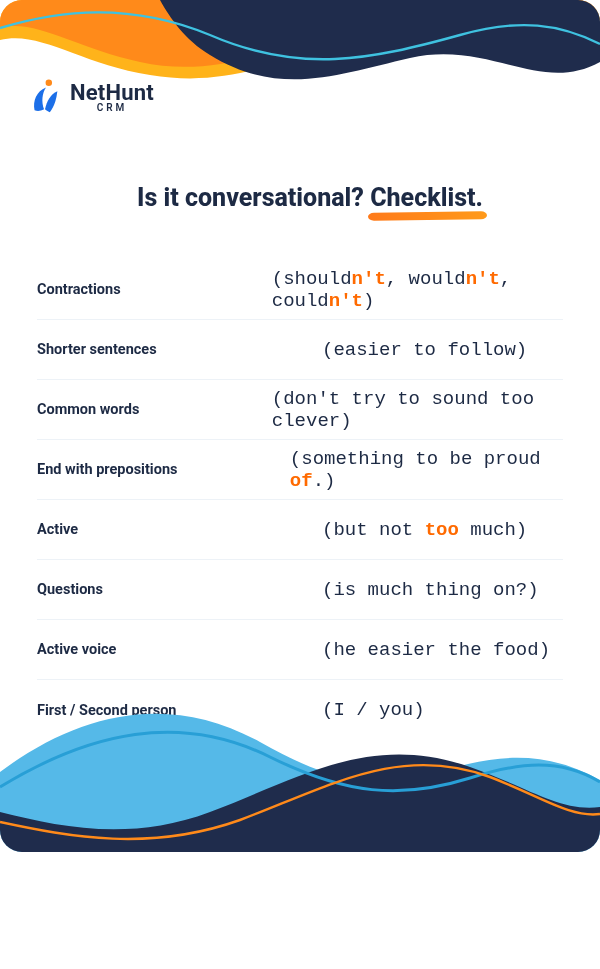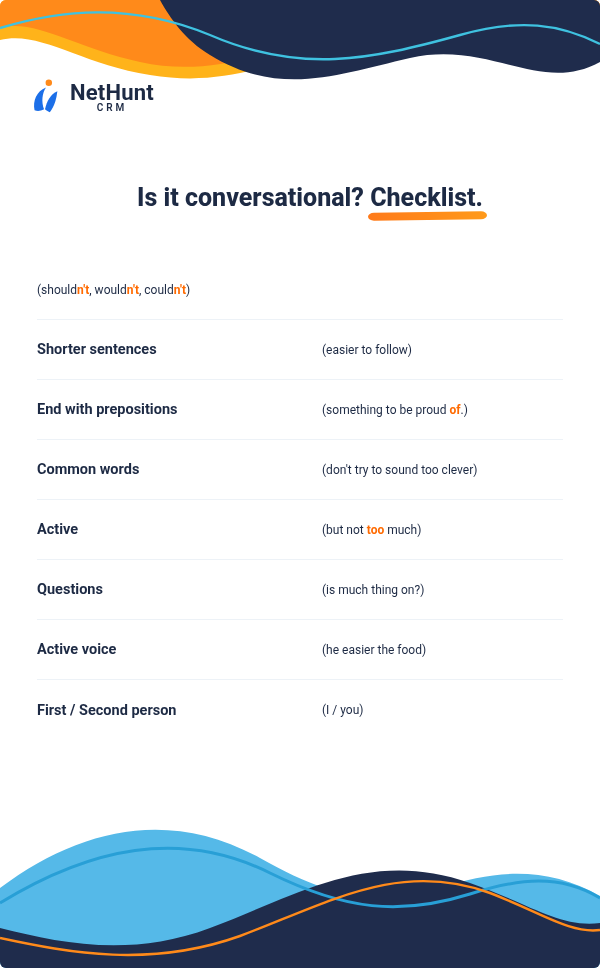--- a/index.html
+++ b/index.html
@@ -1,22 +1,22 @@
 <!DOCTYPE html>
 <html><head>
 <meta charset="utf-8">
 <style>
   * { margin: 0; padding: 0; box-sizing: border-box; }
   html, body { width: 600px; height: 969px; font-family: -apple-system, BlinkMacSystemFont, "Segoe UI", Roboto, Helvetica, Arial, sans-serif; }
   .card {
     position: relative;
     width: 600px;
-    height: 968px;
+    height: 852px;
     background: #ffffff;
-    border-radius: 6px;
+    border-radius: 22px;
     overflow: hidden;
   }
   .wave-top, .wave-bottom {
     position: absolute;
     left: 0;
     width: 600px;
     pointer-events: none;
   }
   .wave-top { top: 0; height: 160px; }
   .wave-bottom { bottom: 0; height: 180px; }
@@ -87,23 +87,24 @@
     border-bottom: 1px solid #edf2f7;
   }
   .row:last-child { border-bottom: none; }
   .label {
     width: 285px;
     font-size: 14.5px;
     font-weight: 700;
     color: #1d2a44;
   }
   .example {
-    font-size: 12px;
+    font-size: 19px;
     font-weight: 400;
     color: #1d2a44;
+    font-family: Liberation Mono, monospace;
   }
   .hl { color: #ff6a00; font-weight: 700; }
   .ital { font-style: italic; font-weight: 700; color: #1d2a44; }
 </style>
 </head>
 <body>
 
 <div class="card">
 
   <svg class="wave-top" viewBox="0 0 600 160" preserveAspectRatio="none">
@@ -126,33 +127,34 @@
       <div class="logo-sub">CRM</div>
     </span>
   </div>
 
   <h1 class="heading">
     <span>Is it conversational? </span><span class="underlined">Checklist.</span>
   </h1>
 
   <div class="table">
       <div class="row">
+        <div class="label">Contractions</div>
         <div class="example"><span>(should</span><span class="hl">n't</span><span>, would</span><span class="hl">n't</span><span>, could</span><span class="hl">n't</span><span>)</span></div>
       </div>
       <div class="row">
         <div class="label">Shorter sentences</div>
         <div class="example"><span>(easier to follow)</span></div>
       </div>
       <div class="row">
+        <div class="label">Common words</div>
+        <div class="example"><span>(don't try to sound too clever)</span></div>
+      </div>
+      <div class="row">
         <div class="label">End with prepositions</div>
         <div class="example"><span>(something to be proud </span><span class="hl">of</span><span>.)</span></div>
-      </div>
-      <div class="row">
-        <div class="label">Common words</div>
-        <div class="example"><span>(don't try to sound too clever)</span></div>
       </div>
       <div class="row">
         <div class="label">Active</div>
         <div class="example"><span>(but not </span><span class="hl">too</span><span> much)</span></div>
       </div>
       <div class="row">
         <div class="label">Questions</div>
         <div class="example"><span>(is much thing on?)</span></div>
       </div>
       <div class="row">

